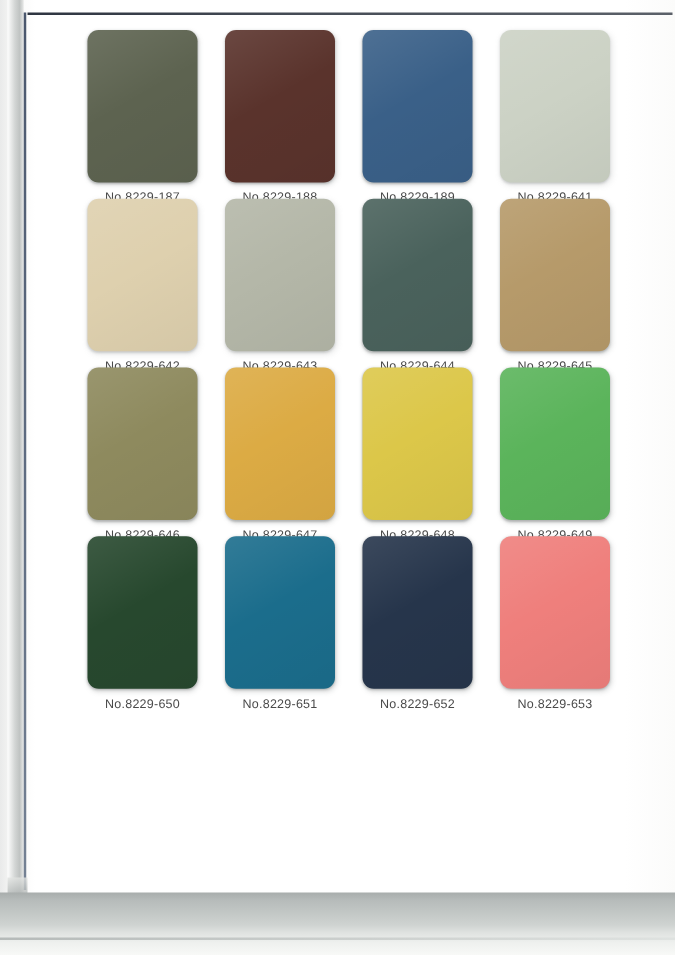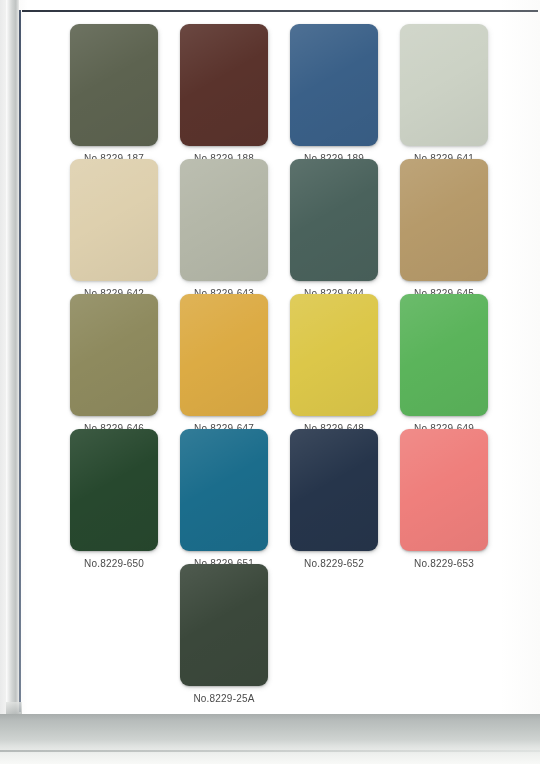--- a/index.html
+++ b/index.html
@@ -190,21 +190,17 @@
         <div class="label" style="color: rgb(74, 74, 74);">No.8229-651</div>
       </div>
       <div class="cell" style="left: 279px; top: 429px;">
         <div class="chip" style="background: rgb(38, 53, 75); width: 88px; height: 122px;"></div>
         <div class="label" style="color: rgb(74, 74, 74);">No.8229-652</div>
       </div>
       <div class="cell" style="left: 389px; top: 429px;">
         <div class="chip" style="background: rgb(239, 127, 124); width: 88px; height: 122px;"></div>
         <div class="label" style="color: rgb(74, 74, 74); text-align: center;">No.8229-653</div>
       </div>
-      <div class="cell" style="left: 169px; top: 564px;">
-        <div class="chip" style="background: rgb(59, 72, 59); width: 88px; height: 122px;"></div>
-        <div class="label" style="color: rgb(74, 74, 74);">No.8229-25A</div>
-      </div>
     </div>
 
   <div class="bottom-edge-left"></div>
   <div class="bottom-band"></div>
 </div>
 
 </body></html>

